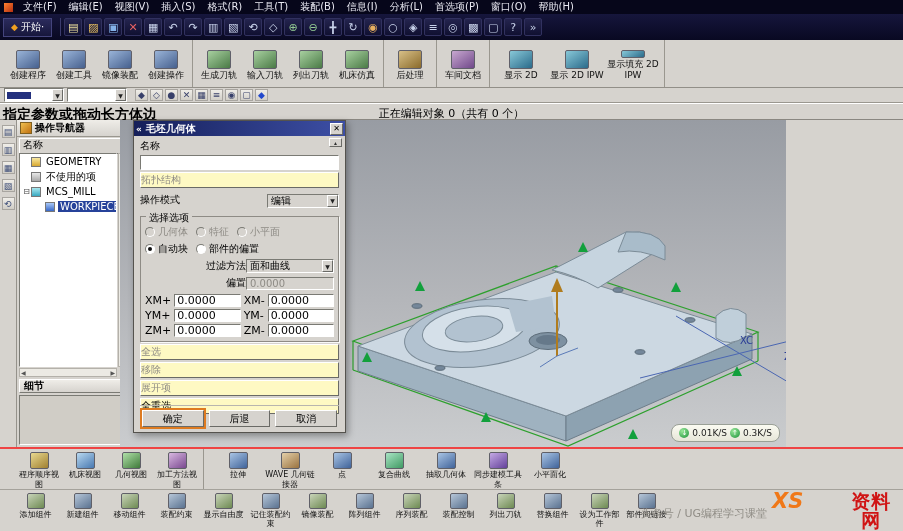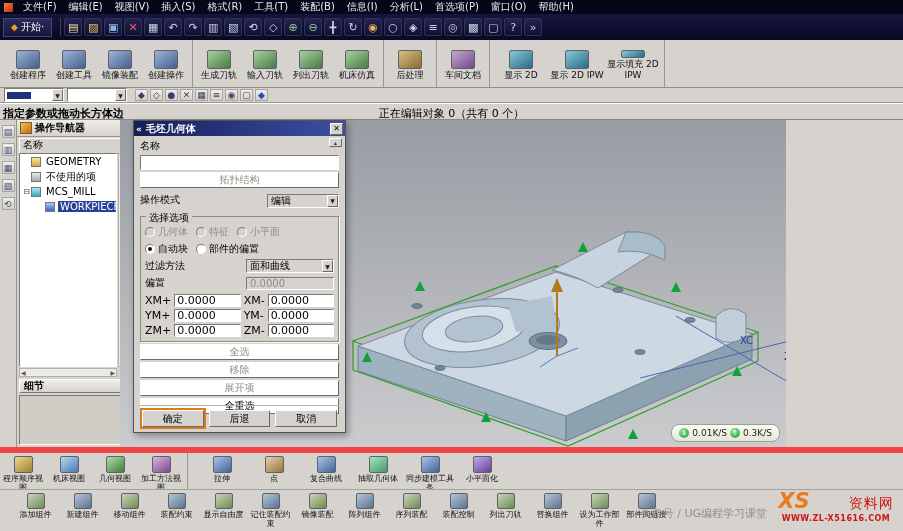--- a/index.html
+++ b/index.html
@@ -54,21 +54,21 @@
   .mc-arrow{margin-left:auto;width:11px;height:100%;background:#d6d3ce;border:1px solid;
     border-color:#fff #6a6a66 #6a6a66 #fff;font-size:6px;display:flex;align-items:center;justify-content:center;color:#222;box-sizing:border-box;}
   .tb2-icons{display:flex;gap:2px;margin-left:5px;}
   .tb2-icon{width:13px;height:12px;display:flex;align-items:center;justify-content:center;font-size:9px;color:#38406a;
     background:linear-gradient(#efede8,#d2cfc8);border:1px solid #a8a5a0;box-sizing:border-box;}
   .tb2-icon:last-of-type{color:#2248cc;}
 
   
   .prompt-bar{position:absolute;left:0;top:103px;width:100%;height:17px;background:#d6d3ce;
     border-top:1px solid #fff;border-bottom:1px solid #8a8781;box-sizing:border-box;}
-  .prompt-left{position:absolute;left:3px;top:2px;font-weight:bold;font-size:11px;}
+  .prompt-left{position:absolute;left:3px;top:2px;font-weight:bold;font-size:14px;}
   .prompt-center{position:absolute;left:50%;transform:translateX(-50%);top:2px;font-size:11px;}
 
   
   .side-strip{position:absolute;left:0;top:120px;width:17px;height:327px;background:#d6d3ce;
     border-right:1px solid #95928b;box-sizing:border-box;display:flex;flex-direction:column;align-items:center;
     padding-top:5px;gap:5px;}
   .strip-icon{width:13px;height:13px;display:flex;align-items:center;justify-content:center;font-size:9px;
     color:#40507a;background:linear-gradient(#f0eee9,#d0cdc6);border:1px solid #a8a5a0;box-sizing:border-box;}
 
   
@@ -115,51 +115,51 @@
   .dialog-title{height:15px;background:linear-gradient(90deg,#151f59,#3d4fa5);color:#fff;display:flex;align-items:center;
     gap:4px;padding:0 2px;font-size:10px;font-weight:bold;}
   .dlg-chevrons{font-size:9px;}
   .dlg-close{margin-left:auto;width:13px;height:12px;background:#d6d3ce;border:1px solid;border-color:#fff #6a6a66 #6a6a66 #fff;
     color:#000;font-size:8px;line-height:9px;text-align:center;font-family:inherit;padding:0;}
   .dlg-collapse{position:absolute;top:17px;right:3px;width:13px;height:9px;background:#d6d3ce;border:1px solid;
     border-color:#fff #6a6a66 #6a6a66 #fff;font-size:5px;line-height:6px;text-align:center;color:#333;padding:0;}
   .dlg-body{position:absolute;left:6px;right:6px;top:17px;bottom:4px;}
   .dlg-label{font-size:10px;margin:1px 0 2px;}
   .dlg-input{height:13px;background:#fff;border:1px solid;border-color:#7a7a74 #fff #fff #7a7a74;font-size:10px;padding-left:2px;}
-  .dlg-btn-wide{display:block;width:100%;height:16px;background:#ffffff;border:1px solid;
-    border-color:#fff #6a6a66 #6a6a66 #fff;font-size:10px;text-align:center;font-family:inherit;padding:0;margin:2px 0;color:#000;}
+  .dlg-btn-wide{display:block;width:100%;height:16px;background:#fef9c3;border:1px solid;
+    border-color:#fff #6a6a66 #6a6a66 #fff;font-size:10px;text-align:left;font-family:inherit;padding:0;margin:2px 0;color:#000;}
   .disabled{color:#8e8b85 !important;}
   .mode-row{display:flex;align-items:center;justify-content:space-between;margin:4px 0;}
   .combo{height:14px;border:1px solid;border-color:#7a7a74 #fff #fff #7a7a74;background:#d6d3ce;display:flex;
     align-items:center;font-size:10px;padding-left:3px;box-sizing:border-box;}
   .combo-mode{width:72px;}
   .combo-filter{width:88px;}
   .groupbox{position:relative;border:1px solid #8e8b85;padding:7px 4px 4px;margin-top:7px;
     box-shadow:1px 1px 0 rgba(255,255,255,.85);}
   .legend{position:absolute;top:-6px;left:5px;background:#d6d3ce;padding:0 3px;font-size:10px;}
   .radio-row{display:flex;align-items:center;gap:3px;font-size:10px;margin:1px 0 3px;}
   .radio{width:10px;height:10px;flex:0 0 10px;border-radius:50%;background:#fff;border:1px solid;
     border-color:#7a7a74 #fff #fff #7a7a74;box-sizing:border-box;position:relative;}
   .radio.dis{background:#d6d3ce;}
   .radio.checked::after{content:"";position:absolute;left:2px;top:2px;width:4px;height:4px;border-radius:50%;background:#101010;}
   .radio-label{margin-right:5px;}
-  .filter-row{display:flex;align-items:center;justify-content:space-between;margin:3px 0;font-size:10px;}
+  .filter-row{display:flex;align-items:center;justify-content:flex-end;margin:3px 0;font-size:10px;}
   .offset-val{width:88px;height:13px;background:#d6d3ce;border:1px solid;border-color:#7a7a74 #fff #fff #7a7a74;
     font-size:10px;color:#8e8b85;padding-left:3px;box-sizing:border-box;line-height:12px;}
   .limits{display:grid;grid-template-columns:auto 1fr auto 1fr;gap:2px 3px;align-items:center;font-size:11px;margin-top:4px;}
   .lim-val{height:13px;background:#fff;border:1px solid;border-color:#7a7a74 #fff #fff #7a7a74;
     padding:0 2px;line-height:12px;box-sizing:border-box;}
   .dlg-footer{position:absolute;left:0;right:0;bottom:1px;display:flex;gap:5px;border-top:1px solid #b8b5ae;padding:4px 2px 0;}
   .fbtn{flex:1;height:17px;background:#d6d3ce;border:1px solid;border-color:#fff #6a6a66 #6a6a66 #fff;
     font-size:10px;font-family:inherit;padding:0;}
   .fbtn.default{box-shadow:0 0 0 2px #de7b20;}
 
   
-  .bottom1{position:absolute;left:0;top:447px;width:100%;height:42px;background:#d6d3ce;border-top:6px solid #ef4444;
-    box-sizing:border-box;display:flex;align-items:flex-start;padding-left:0;}
+  .bottom1{position:absolute;left:0;top:447px;width:100%;height:42px;background:#d6d3ce;border-top:2px solid #ef4444;
+    box-sizing:border-box;display:flex;align-items:center;padding-left:16px;}
   .view-group{display:flex;border-right:1px solid #9a978f;padding-right:3px;margin-right:8px;}
   .view-btn,.model-btn,.asm-btn{background:none;border:none;display:flex;flex-direction:column;align-items:center;
     padding:3px 0 0;font-size:8px;line-height:1.15;color:#111;font-family:inherit;text-align:center;}
   .view-btn{width:46px;}
   .vbi,.mbi,.abi{width:19px;height:17px;border:1px solid #606068;border-radius:2px;margin-bottom:1px;box-sizing:border-box;}
   .vbi{background:linear-gradient(145deg,#e8d890,#a08030);}
   .view-group .view-btn:nth-of-type(2) .vbi{background:linear-gradient(145deg,#b8d8f0,#4878b0);}
   .view-group .view-btn:nth-of-type(3) .vbi{background:linear-gradient(145deg,#b0e0a8,#3f7a3a);}
   .view-group .view-btn:nth-of-type(4) .vbi{background:linear-gradient(145deg,#d8b8e0,#7a4890);}
   .model-group{display:flex;}
@@ -172,21 +172,21 @@
     box-sizing:border-box;display:flex;padding-left:12px;}
   .asm-btn{width:47px;}
   .abi{width:18px;height:16px;background:linear-gradient(145deg,#b6c6d8,#5a7290);}
   .bottom2 .asm-btn:nth-of-type(odd) .abi{background:linear-gradient(145deg,#c9d4b9,#6d8a52);}
 
   
   .watermark{position:absolute;right:136px;top:506px;font-size:11px;color:#908d86;white-space:nowrap;}
   .logo{position:absolute;right:3px;top:491px;width:128px;text-align:center;line-height:1;}
   .logo-row{display:flex;align-items:baseline;justify-content:center;gap:1px;}
   .logo-x{color:#f07818;font-weight:bold;font-style:italic;font-size:21px;}
-  .logo-name{color:#d01414;font-weight:normal;font-size:14px;letter-spacing:1px;margin-left:38px;}
+  .logo-name{color:#d01414;font-weight:bold;font-size:19px;letter-spacing:1px;margin-left:38px;}
   .logo-url{color:#d01414;font-size:8px;font-weight:bold;margin-top:3px;letter-spacing:.5px;}
 </style>
 </head>
 <body>
 
 <div class="window">
 
   <div class="menubar">
     <span class="app-icon"></span>
     <div class="menu-items">
@@ -574,20 +574,24 @@
         </button>
       </div>
     <div class="model-group">
 
     <button class="model-btn">
           <span class="mbi"></span>
           <span>拉伸</span>
         </button>
         <button class="model-btn">
           <span class="mbi"></span>
+          <span>WAVE 几何链接器</span>
+        </button>
+        <button class="model-btn">
+          <span class="mbi"></span>
           <span>点</span>
         </button>
         <button class="model-btn">
           <span class="mbi"></span>
           <span>复合曲线</span>
         </button>
         <button class="model-btn">
           <span class="mbi"></span>
           <span>抽取几何体</span>
         </button>

